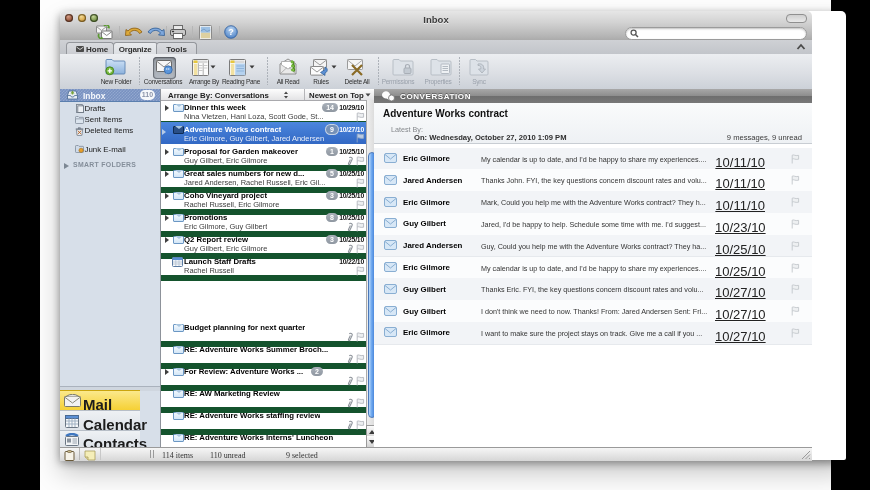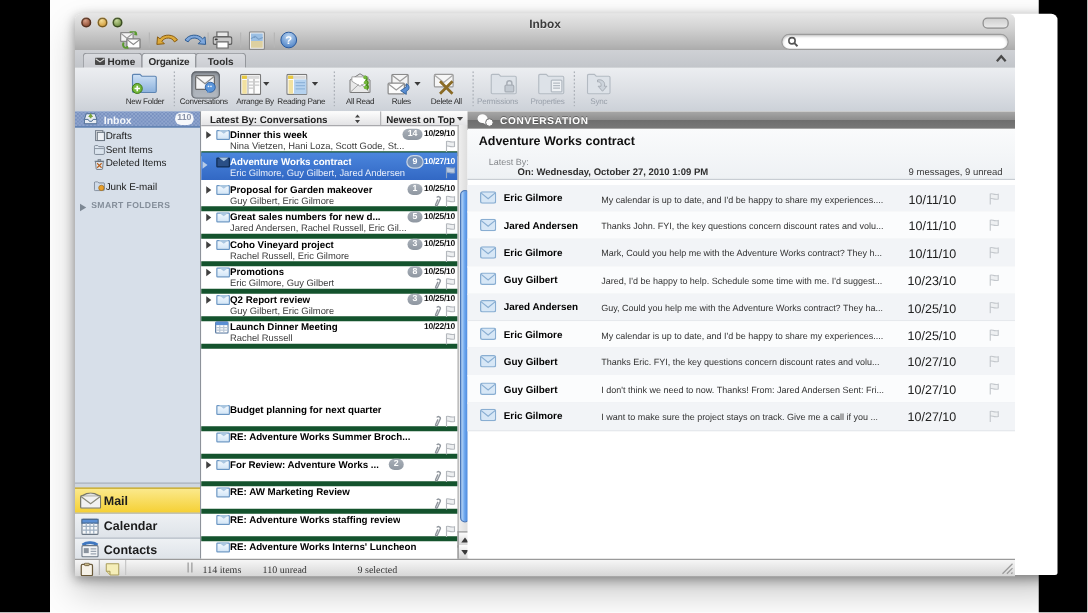--- a/index.html
+++ b/index.html
@@ -27,38 +27,38 @@
 #rib{left:0;top:43px;width:752px;height:35px;background:linear-gradient(180deg,#eceef1 0%,#dcdfe4 55%,#ccd1d8 100%);border-bottom:1px solid #979ca3;}
 .rsep{top:3px;width:1px;height:28px;background-image:linear-gradient(#adb2b9 60%,transparent 0);background-size:1px 3px;}
 .rlab{top:67px;width:60px;font-size:6.5px;letter-spacing:-0.25px;color:#2e2e2e;text-align:center;white-space:nowrap;}
 .rlab.dis{color:#9aa1ab;}
 
 #content{left:0;top:78px;width:752px;height:358px;background:#fff;overflow:hidden;}
 #sbar{left:0;top:0;width:100px;height:358px;background:#d7dfe9;border-right:1px solid #8d929a;}
 .fldr{left:24.5px;font-size:7.9px;color:#1a1a1a;white-space:nowrap;}
 #mlist{left:101px;top:0;width:213px;height:358px;background:#fff;}
 #lhead{left:0;top:0;width:213px;height:11px;background:linear-gradient(#fdfdfd,#e3e3e5);border-bottom:1px solid #a9a9ad;}
-.row{left:0;width:205px;height:21px;border-bottom:4px solid #14532d;}
+.row{left:0;width:205px;height:21px;border-bottom:6px solid #14532d;}
 .rt{left:23px;top:2.5px;font-size:7.8px;font-weight:bold;color:#000;white-space:nowrap;max-width:130px;overflow:hidden;}
 .rp{left:23px;top:12px;font-size:7.5px;color:#3c3c3c;white-space:nowrap;max-width:170px;overflow:hidden;text-align:right;}
 .dt{top:3.5px;right:2px;font-size:6.8px;font-weight:bold;color:#111;letter-spacing:-0.2px;}
 .bdg{top:3px;height:9px;line-height:9.5px;border-radius:5.5px;padding:0 4px;background:linear-gradient(#a9b0b9,#8f97a1);color:#fff;font-size:7px;font-weight:bold;}
 .tri{width:0;height:0;border-left:4.5px solid #3f3f3f;border-top:3.5px solid transparent;border-bottom:3.5px solid transparent;left:4px;top:4.5px;}
 .env{left:12px;top:3.5px;width:9px;height:6px;background:linear-gradient(#f2f8fd,#d3e6f7);border:1px solid #6b97c4;border-radius:1px;}
 .env::before{content:"";position:absolute;left:0.5px;top:-0.5px;border-left:4px solid transparent;border-right:4px solid transparent;border-top:3.5px solid #a9c6e0;}
 .sgrip{top:12px;}
 #pane{left:314px;top:0;width:438px;height:358px;background:#fff;}
 .prow{left:0;width:438px;height:21.8px;}
 .pn{left:29px;top:6.5px;font-size:7.9px;font-weight:bold;color:#000;}
 .pv{left:107px;top:7px;font-size:7.2px;color:#333;white-space:nowrap;max-width:248px;overflow:hidden;}
-.pd{left:341px;top:7px;width:50px;text-align:right;font-size:10px;color:#222;}
+.pd{left:341px;top:7px;width:50px;text-align:right;font-size:13px;color:#222;text-decoration:underline;}
 
 #sbtm{left:0;top:436px;width:752px;height:13px;background:linear-gradient(#f6f6f6,#d6d6d6);border-top:1px solid #9a9a9a;font-size:8px;color:#333;font-family:Liberation Serif, serif;}
 
-.nav{left:0;width:100px;height:19.5px;border-top:1px solid #b7bec7;font-size:10px;font-weight:bold;color:#1c1c1c;background:linear-gradient(#eef1f4,#dde2e8);}
+.nav{left:0;width:80px;height:19.5px;border-top:1px solid #b7bec7;font-size:15px;font-weight:bold;color:#1c1c1c;background:linear-gradient(#eef1f4,#dde2e8);}
 .nav span{position:absolute;left:23px;top:4.5px;}
 </style></head>
 <body>
 <div class="ab" id="blkL"></div>
 <div class="ab" id="blkR"></div>
 <div class="ab" id="win">
 
   <div class="ab" id="tbar"></div>
   <div class="ab tl" style="left:5px;background:radial-gradient(circle at 40% 30%,#d8a088,#9c5a40 55%,#7a4430);box-shadow:inset 0 0 0 1.2px rgba(40,25,15,.6);"></div>
   <div class="ab tl" style="left:17.5px;background:radial-gradient(circle at 40% 30%,#f4dc96,#d8a84c 55%,#a87830);box-shadow:inset 0 0 0 1.2px rgba(60,45,10,.6);"></div>
@@ -331,21 +331,21 @@
             <line x1="7.5" y1="6" x2="12" y2="6"></line>
             <line x1="7.5" y1="8" x2="12" y2="8"></line>
             <line x1="7.5" y1="10" x2="12" y2="10"></line>
           </g>
         </svg>
       <span>Contacts</span>
       </div>
 
     <div class="ab" id="mlist">
       <div class="ab" id="lhead">
-        <span class="ab b" style="left:7px;top:2px;font-size:7.8px;color:#222;">Latest By: Conversations</span>
+        <span class="ab b" style="left:7px;top:2px;font-size:7.8px;color:#222;">Arrange By: Conversations</span>
         <svg class="ab" style="left:122px;top:2px" width="6" height="8" viewBox="0 0 6 8">
             <path d="M3 0.5 L5 3 L1 3 Z M3 7.5 L1 5 L5 5 Z" fill="#444"></path>
           </svg>
         <div class="ab" style="left:143px;top:0;width:1px;height:11px;background:#b5b5b8;"></div>
         <span class="ab b" style="left:148px;top:2px;font-size:7.8px;color:#222;">Newest on Top</span>
         <svg class="ab" style="left:204px;top:4px" width="6" height="4" viewBox="0 0 6 4">
             <path d="M0.5 0.5 L3 3.5 L5.5 0.5 Z" fill="#444"></path>
           </svg>
       </div>
 
@@ -439,21 +439,21 @@
         <svg class="ab" style="left:11px;top:2px" width="11" height="11" viewBox="0 0 11 11">
             <rect x="0.5" y="1.5" width="10" height="9" rx="1" fill="#fdfdfd" stroke="#5b7ba2"></rect>
             <rect x="0.5" y="1.5" width="10" height="2.6" fill="#5b8fd4"></rect>
             <g stroke="#b8c6d6">
               <line x1="1" y1="6" x2="10" y2="6"></line>
               <line x1="1" y1="8" x2="10" y2="8"></line>
               <line x1="3.8" y1="4.2" x2="3.8" y2="10"></line>
               <line x1="7" y1="4.2" x2="7" y2="10"></line>
             </g>
           </svg>
-        <div class="ab rt">Launch Dinner Meeting</div>
+        <div class="ab rt">Launch Staff Drafts</div>
         <span class="ab dt">10/22/10</span>
         <div class="ab rp">Rachel Russell</div>
         <svg class="ab sgrip" style="right:0px;" width="11" height="10" viewBox="0 0 11 10">
             <path d="M2.2 9.5 L2.2 1.2 C3.6 0.2 4.8 2.2 8.6 1.4 L8.6 5.2 C4.8 6 3.6 4 2.2 5" fill="#edeff1" stroke="#b4b8bd" stroke-width="0.9"></path>
           </svg>
       </div>
       <div class="ab row" style="top:231px;">
         <div class="ab env"></div>
         <div class="ab rt" style="max-width:160px;">Budget planning for next quarter</div>
         <svg class="ab sgrip" style="right:12px;" width="8" height="11" viewBox="0 0 8 11">

